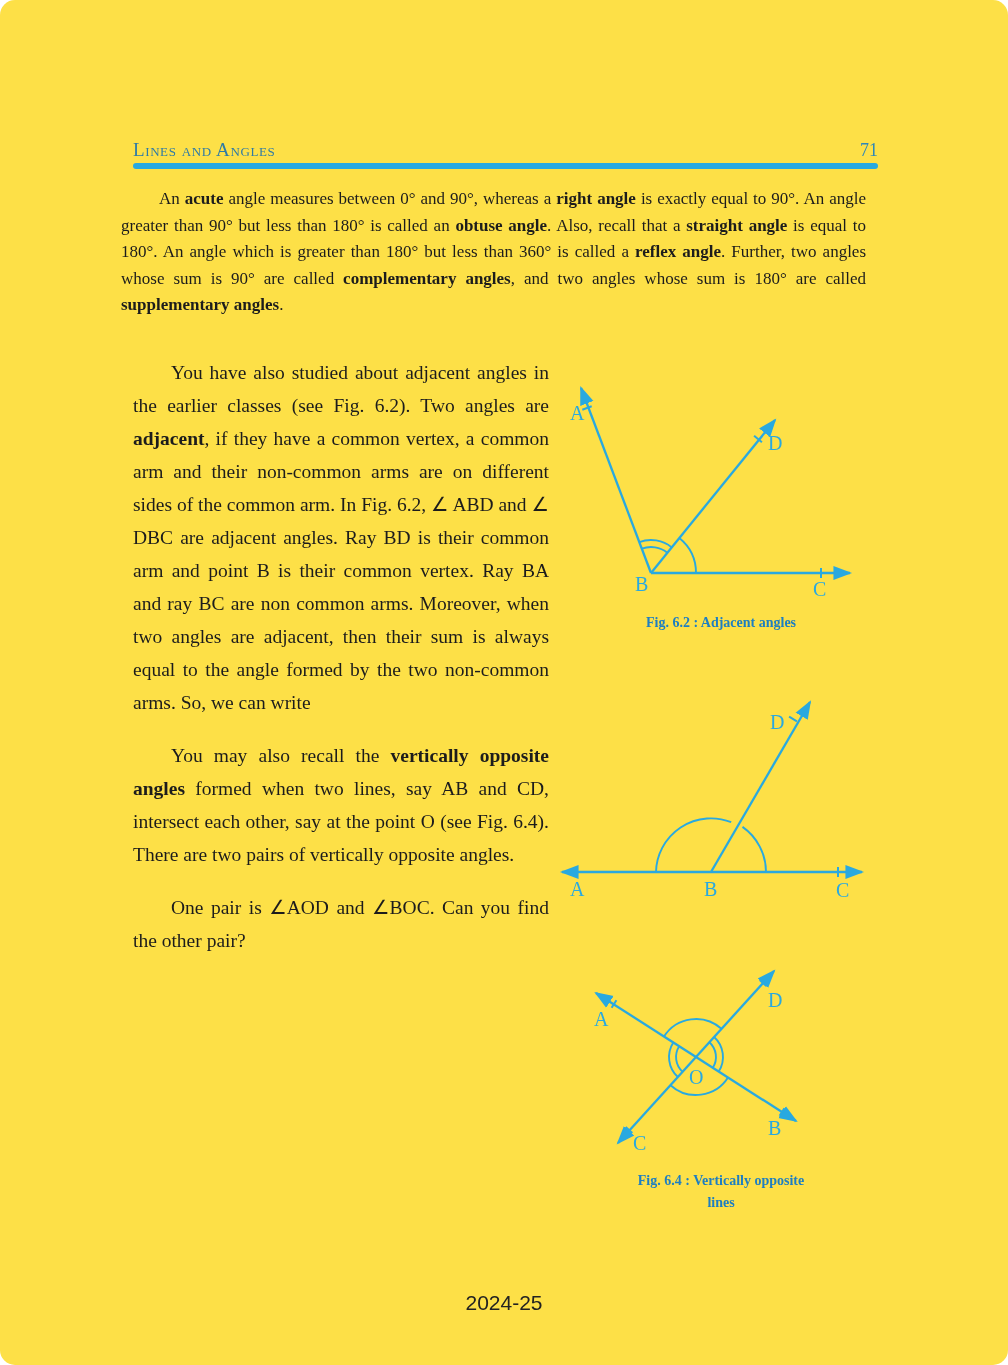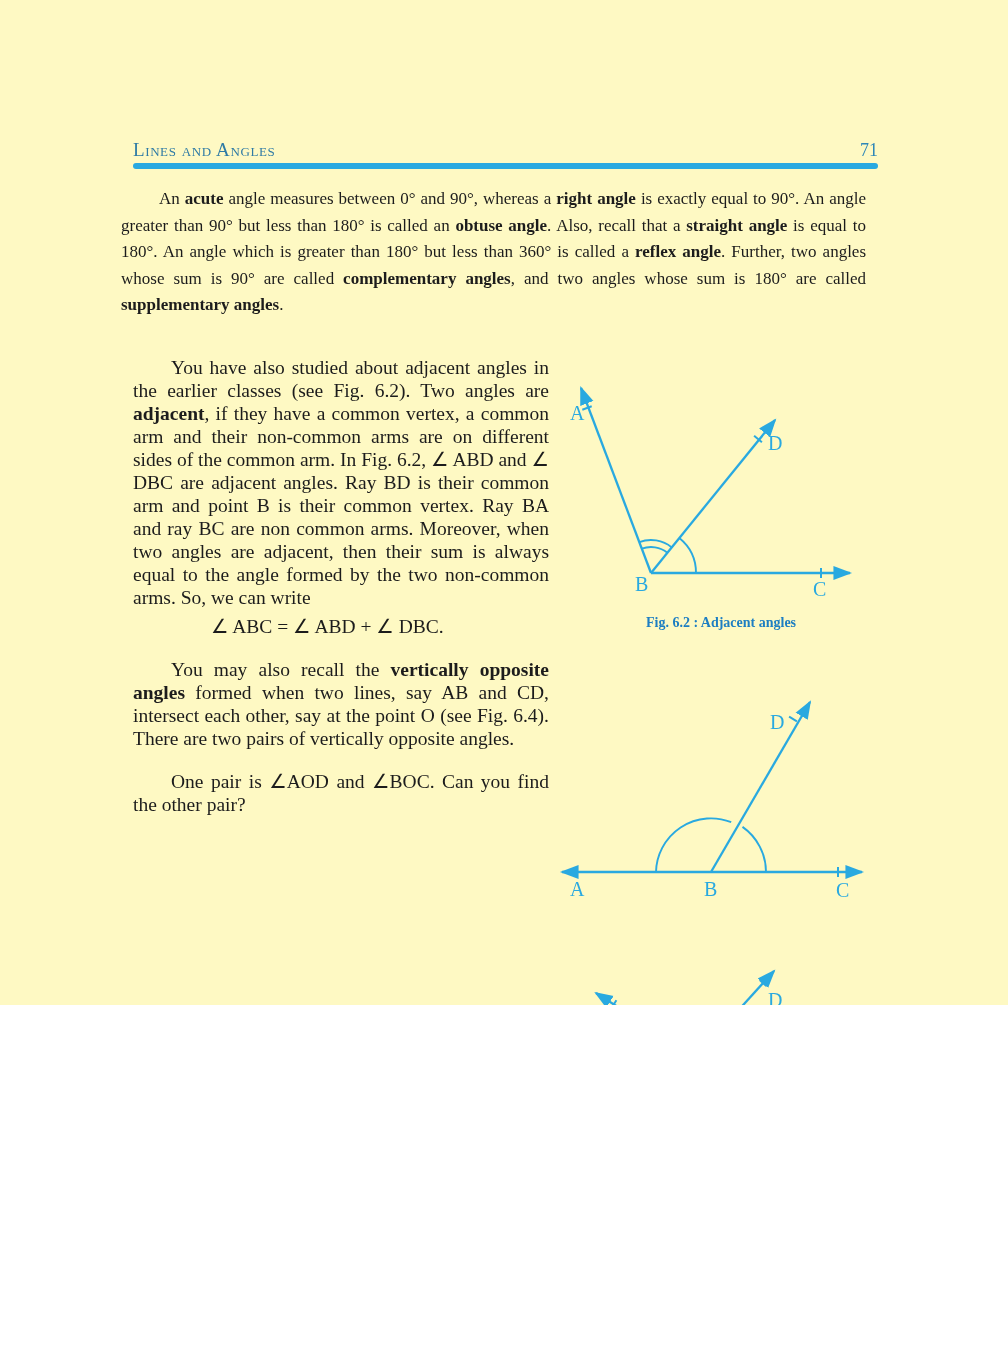--- a/index.html
+++ b/index.html
@@ -1,28 +1,28 @@
 <!DOCTYPE html>
 <html><head>
 <meta charset="utf-8">
 <style>
   html,body{margin:0;padding:0;background:#ffffff;}
   .page{
-    position:relative;width:1008px;height:1005px;background:#fef9c3;
-    font-family:"Liberation Serif",serif;color:#1c1c1c;overflow:hidden;
+    position:relative;width:1008px;height:1365px;background:#fde047;
+    font-family:"Liberation Serif",serif;color:#1c1c1c;overflow:hidden;border-radius:15px;
   }
   
   .hdr{position:absolute;left:133px;top:139px;width:745px;display:flex;justify-content:space-between;align-items:baseline;}
   .hdr-title{font-variant:small-caps;font-size:19px;letter-spacing:.6px;color:#2f7ba5;}
   .hdr-num{font-size:18px;color:#2e87b8;}
   .hdr-rule{position:absolute;left:133px;top:163px;width:745px;height:6px;background:#29a9e0;border-radius:3px;}
   
   .p1{position:absolute;left:121px;top:186px;width:745px;font-size:17px;line-height:26.5px;text-align:justify;text-indent:38px;margin:0;}
   .b{font-weight:bold;}
-  .col{position:absolute;left:133px;top:356px;width:416px;font-size:19.5px;line-height:23px;text-align:justify;}
+  .col{position:absolute;left:133px;top:356px;width:416px;font-size:19.5px;line-height:33px;text-align:justify;}
   .col p{margin:0;text-indent:38px;}
   .col p.eq{text-indent:0;text-align:left;margin:6px 0 7px 78px;}
   .sp8{margin-top:8px !important;}
   .sp20{margin-top:20px !important;}
   
   .fig{position:absolute;text-align:center;}
   .fig .cap{font-weight:bold;color:#1d7ec2;font-size:14px;line-height:22px;margin-top:2px;}
   .fig svg{display:block;}
   .fig svg text{font-family:"Liberation Serif",serif;font-size:20px;fill:#29a9e0;}
   
@@ -37,21 +37,20 @@
   <div class="hdr">
     <span class="hdr-title">Lines and Angles</span>
     <span class="hdr-num">71</span>
   </div>
   <div class="hdr-rule"></div>
 
   <p class="p1"><span>An </span><span class="b">acute</span><span> angle measures between 0° and 90°, whereas a </span><span class="b">right angle</span><span> is exactly equal to 90°. An angle greater than 90° but less than 180° is called an </span><span class="b">obtuse angle</span><span>. Also, recall that a </span><span class="b">straight angle</span><span> is equal to 180°. An angle which is greater than 180° but less than 360° is called a </span><span class="b">reflex angle</span><span>. Further, two angles whose sum is 90° are called </span><span class="b">complementary angles</span><span>, and two angles whose sum is 180° are called </span><span class="b">supplementary angles</span><span>.</span></p>
 
   <div class="col">
     <p><span>You have also studied about adjacent angles in the earlier classes (see Fig. 6.2). Two angles are </span><span class="b">adjacent</span><span>, if they have a common vertex, a common arm and their non-common arms are on different sides of the common arm. In Fig. 6.2, ∠ ABD and ∠ DBC are adjacent angles. Ray BD is their common arm and point B is their common vertex. Ray BA and ray BC are non common arms. Moreover, when two angles are adjacent, then their sum is always equal to the angle formed by the two non-common arms. So, we can write</span></p>
-    <p class="eq">∠ ABC = ∠ ABD + ∠ DBC.</p>
     <p class="sp20"><span>You may also recall the </span><span class="b">vertically opposite angles</span><span> formed when two lines, say AB and CD, intersect each other, say at the point O (see Fig. 6.4). There are two pairs of vertically opposite angles.</span></p>
     <p class="sp20">One pair is ∠AOD and ∠BOC. Can you find the other pair?</p>
   </div>
 
   <div class="fig" style="left:556px;top:375px;width:330px;">
     <svg width="330" height="235" viewBox="0 0 330 235">
       <defs>
         <marker id="ar62" viewBox="0 0 10 8" refX="8" refY="4" markerWidth="9" markerHeight="8" orient="auto">
           <path d="M0,0.6 L9,4 L0,7.4 z" fill="#29a9e0"></path>
         </marker>

